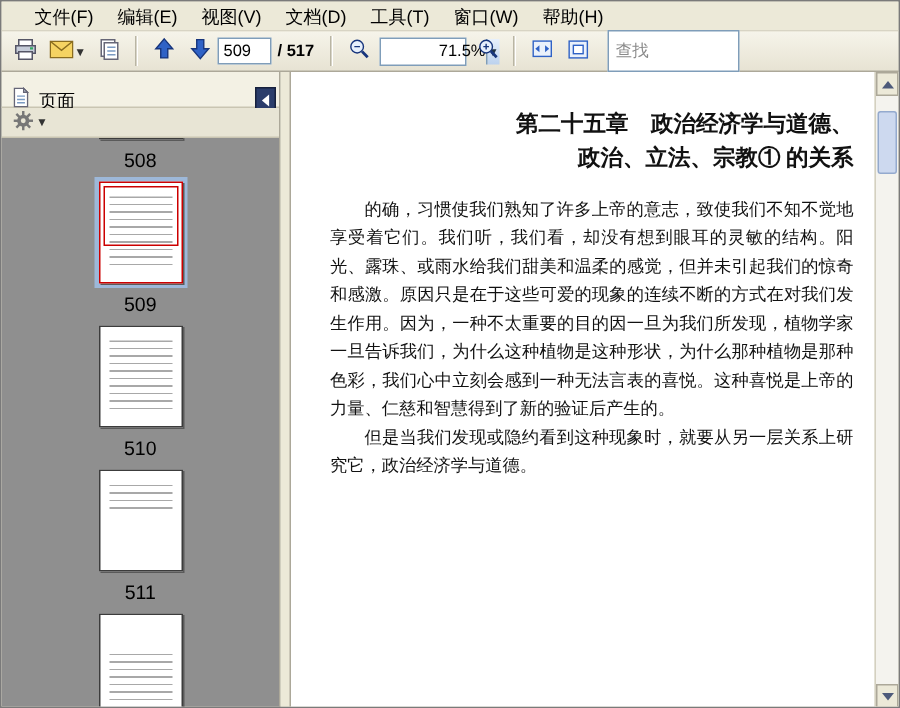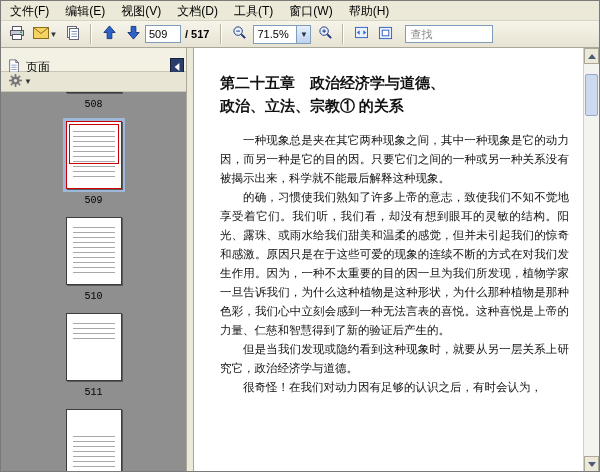--- a/index.html
+++ b/index.html
@@ -1,34 +1,34 @@
 <!DOCTYPE html>
 <html><head>
 <meta charset="utf-8">
 <style>
   * { margin:0; padding:0; box-sizing:border-box; }
   html,body { width:600px; height:472px; overflow:hidden; }
   body { font-family:"Liberation Sans", sans-serif; background:#ece9d8; border:1px solid #7a7a7a; }
 
   
-  .menubar { height:20px; background:#ece9d8; display:flex; align-items:flex-start; border-bottom:1px solid #d8d4c4; padding-left:1px; }
+  .menubar { height:20px; background:#ece9d8; display:flex; align-items:flex-start; border-bottom:1px solid #d8d4c4; padding-left:14px; }
   .menu-item { font-size:12px; color:#000; padding:2px 8px 0 8px; cursor:default; }
 
   
   .toolbar { height:27px; background:linear-gradient(#f6f4ea,#e7e3d3); display:flex; align-items:center; padding:0 4px; border-bottom:1px solid #aca899; }
   .tbtn { width:24px; height:22px; background:transparent; border:1px solid transparent; display:flex; align-items:center; justify-content:center; padding:0; }
   .tbtn.wide { width:32px; }
   .caret { font-size:8px; color:#333; margin-left:1px; }
   .sep { width:2px; height:20px; border-left:1px solid #b9b5a3; border-right:1px solid #ffffff; margin:0 5px; }
   .page-input { width:36px; height:18px; border:1px solid #7f9db9; font-size:11px; padding:1px 3px; font-family:"Liberation Sans",sans-serif; }
   .page-total { font-size:11px; color:#000; margin:0 6px 0 4px; white-space:nowrap;font-weight:bold; }
   .zoom-combo { width:58px; height:19px; background:#fff; border:1px solid #7f9db9; display:flex; align-items:center; margin:0 2px; }
-  .zoom-combo .zval { flex:1; font-size:11px; padding-left:3px; }
+  .zoom-combo .zval { flex:1; font-size:11px; padding-left:3px;margin-left:35px; }
   .combo-arrow { width:14px; height:100%; background:linear-gradient(#e7f0fc,#bcd2ee); border-left:1px solid #7f9db9; font-size:8px; display:flex; align-items:center; justify-content:center; color:#234; }
-  .find-input { width:88px; height:18px; border:1px solid #7f9db9; font-size:11px; padding:1px 4px; margin-left:8px; font-family:Liberation Serif, serif; }
+  .find-input { width:88px; height:28px; border:1px solid #7f9db9; font-size:11px; padding:1px 4px; margin-left:8px; font-family:Liberation Serif, serif; }
   .find-input::placeholder { color:#8a8a8a; }
 
   
   .content { display:flex; height:424px; }
 
   
   .sidebar { width:186px; display:flex; flex-direction:column; background:#8f8f8f; border-right:1px solid #aca899; }
   .side-header { height:24px; background:#f3f1e4; border-bottom:1px solid #c9c5b2; display:flex; align-items:center; padding:16px 2px 0 6px; }
   .side-header .tab-label { font-size:12px; margin-left:5px; }
   .collapse-btn { margin-left:auto; width:14px; height:20px; background:#2b3d6b; border:1px solid #16203c; display:flex; align-items:center; justify-content:center; padding:0; }
@@ -40,28 +40,28 @@
   .thumb-item { display:flex; flex-direction:column; align-items:center; margin-bottom:6px; }
   .thumb-hl { padding:3px; }
   .thumb-item.selected .thumb-hl { background:#9db8d9; }
   .thumb-frame { width:56px; height:68px; background:#fff; border:1px solid #3c3c3c; position:relative; box-shadow:1px 1px 0 #5a5a5a; }
   .thumb-item.selected .thumb-frame { border:1px solid #cc0000; }
   .thumb-frame::before { content:""; position:absolute; left:6px; right:6px; top:9px; bottom:9px;
     background:repeating-linear-gradient(to bottom,#a8a8a8 0 1px,transparent 1px 5px); }
   .thumb-item:nth-child(4) .thumb-frame::before { bottom:58%; }
   .thumb-item:nth-child(5) .thumb-frame::before { top:40%; }
   .view-rect { position:absolute; left:2px; right:2px; top:2px; height:60%; border:1px solid #cc0000; z-index:2; }
-  .thumb-label { font-size:10px; color:#000; margin-top:3px; height:13px;font-family:Liberation Mono, monospace; }
+  .thumb-label { font-size:13px; color:#000; margin-top:3px; height:13px; }
 
   .splitter { width:7px; background:#ece9d8; border-right:1px solid #aca899; }
 
   
   .main { flex:1; background:#ffffff; overflow:hidden; padding:24px 14px 0 26px;
     font-family:"Liberation Serif","DejaVu Serif",serif; color:#111; }
-  .doc-title { text-align:left; font-size:15px; font-weight:bold; line-height:23px; }
+  .doc-title { text-align:right; font-size:15px; font-weight:bold; line-height:23px; }
   .doc-body { margin-top:13px; }
   .para { font-size:11.5px; line-height:19px; text-indent:2em; text-align:justify; }
 
   
   .vscroll { width:16px; background:#f4f3ee; display:flex; flex-direction:column; border-left:1px solid #d4d0c0; }
   .sb-btn { height:16px; background:#ece9d8; border:1px solid #aca899; display:flex; align-items:center; justify-content:center; }
   .sb-track { flex:1; position:relative; }
   .sb-thumb { position:absolute; top:10px; left:1px; right:1px; height:42px; background:#cdd9ef; border:1px solid #94aace; border-radius:2px; }
   .tri-up { width:0; height:0; border-left:4px solid transparent; border-right:4px solid transparent; border-bottom:5px solid #4d5a7a; }
   .tri-down { width:0; height:0; border-left:4px solid transparent; border-right:4px solid transparent; border-top:5px solid #4d5a7a; }
@@ -231,24 +231,22 @@
           </div>
       </div>
     </div>
 
     <div class="splitter"></div>
 
     <div class="main">
       <div class="doc-title">第二十五章　政治经济学与道德、</div>
       <div class="doc-title">政治、立法、宗教① 的关系</div>
       <div class="doc-body">
-          <p class="para">一种现象总是夹在其它两种现象之间，其中一种现象是它的动力因，而另一种是它的目的因。只要它们之间的一种或另一种关系没有被揭示出来，科学就不能最后解释这种现象。</p>
           <p class="para">的确，习惯使我们熟知了许多上帝的意志，致使我们不知不觉地享受着它们。我们听，我们看，却没有想到眼耳的灵敏的结构。阳光、露珠、或雨水给我们甜美和温柔的感觉，但并未引起我们的惊奇和感激。原因只是在于这些可爱的现象的连续不断的方式在对我们发生作用。因为，一种不太重要的目的因一旦为我们所发现，植物学家一旦告诉我们，为什么这种植物是这种形状，为什么那种植物是那种色彩，我们心中立刻会感到一种无法言表的喜悦。这种喜悦是上帝的力量、仁慈和智慧得到了新的验证后产生的。</p>
           <p class="para">但是当我们发现或隐约看到这种现象时，就要从另一层关系上研究它，政治经济学与道德。</p>
-          <p class="para">很奇怪！在我们对动力因有足够的认识之后，有时会认为，</p>
         </div>
     </div>
 
     <div class="vscroll">
       <div class="sb-btn">
           <div class="tri-up"></div>
         </div>
       <div class="sb-track">
         <div class="sb-thumb"></div>
       </div>

